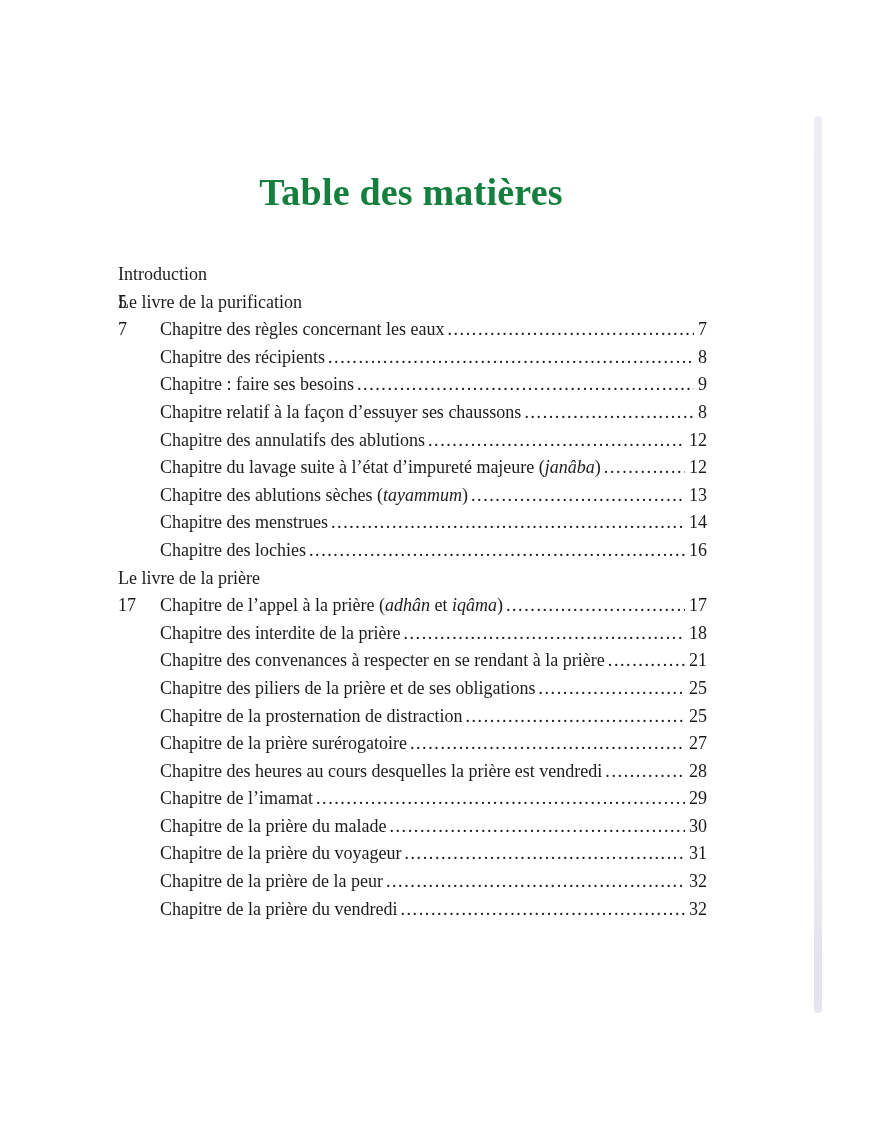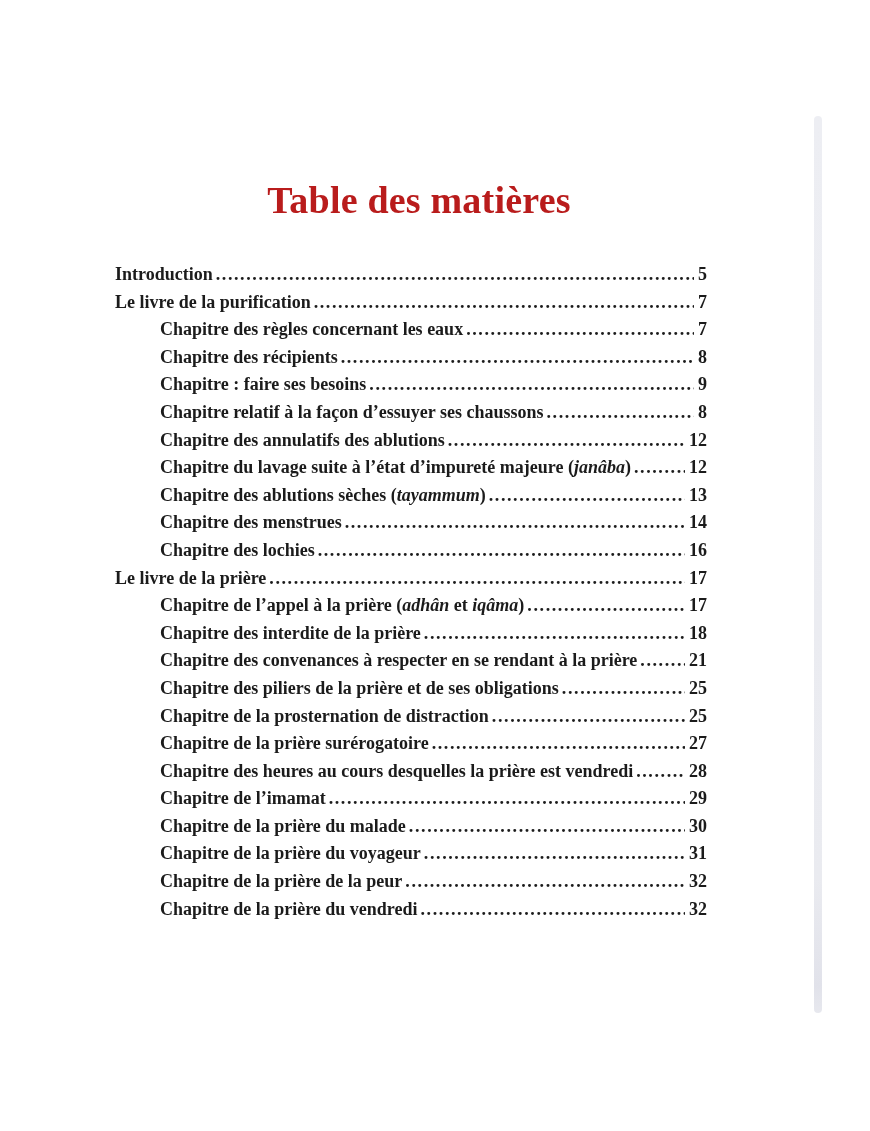--- a/index.html
+++ b/index.html
@@ -13,43 +13,43 @@
     height: 1131px;
     overflow: hidden;
     font-family: "Liberation Serif", "DejaVu Serif", serif;
     color: #1b1b1b;
   }
   .page-title {
     position: absolute;
     top: 170px;
     left: 115px;
     width: 592px;
-    margin: 8px;
+    margin: 0;
     text-align: center;
     font-size: 38px;
     font-weight: 700;
     letter-spacing: 0.2px;
-    color: #b91c1c;
+    color: #15803d;
   }
   .toc {
     position: absolute;
     top: 261px;
     left: 115px;
     width: 592px;
   }
   .entry {
     display: flex;
     align-items: baseline;
     height: 27.6px;
     line-height: 27.6px;
     font-size: 18px;
     white-space: nowrap;
   }
-  .entry.bold { font-weight: 700; }
-  .entry.indent { padding-left: 45px; font-weight: bold; }
+  .entry.bold { font-weight: 400; flex-direction: column; }
+  .entry.indent { padding-left: 45px; }
   .label { flex: 0 0 auto; }
   .label .it { font-style: italic; }
   .dots {
     flex: 1 1 auto;
     overflow: hidden;
     white-space: nowrap;
     margin: 0 4px 0 3px;
     min-width: 14px;
   }
   .dots::after {

